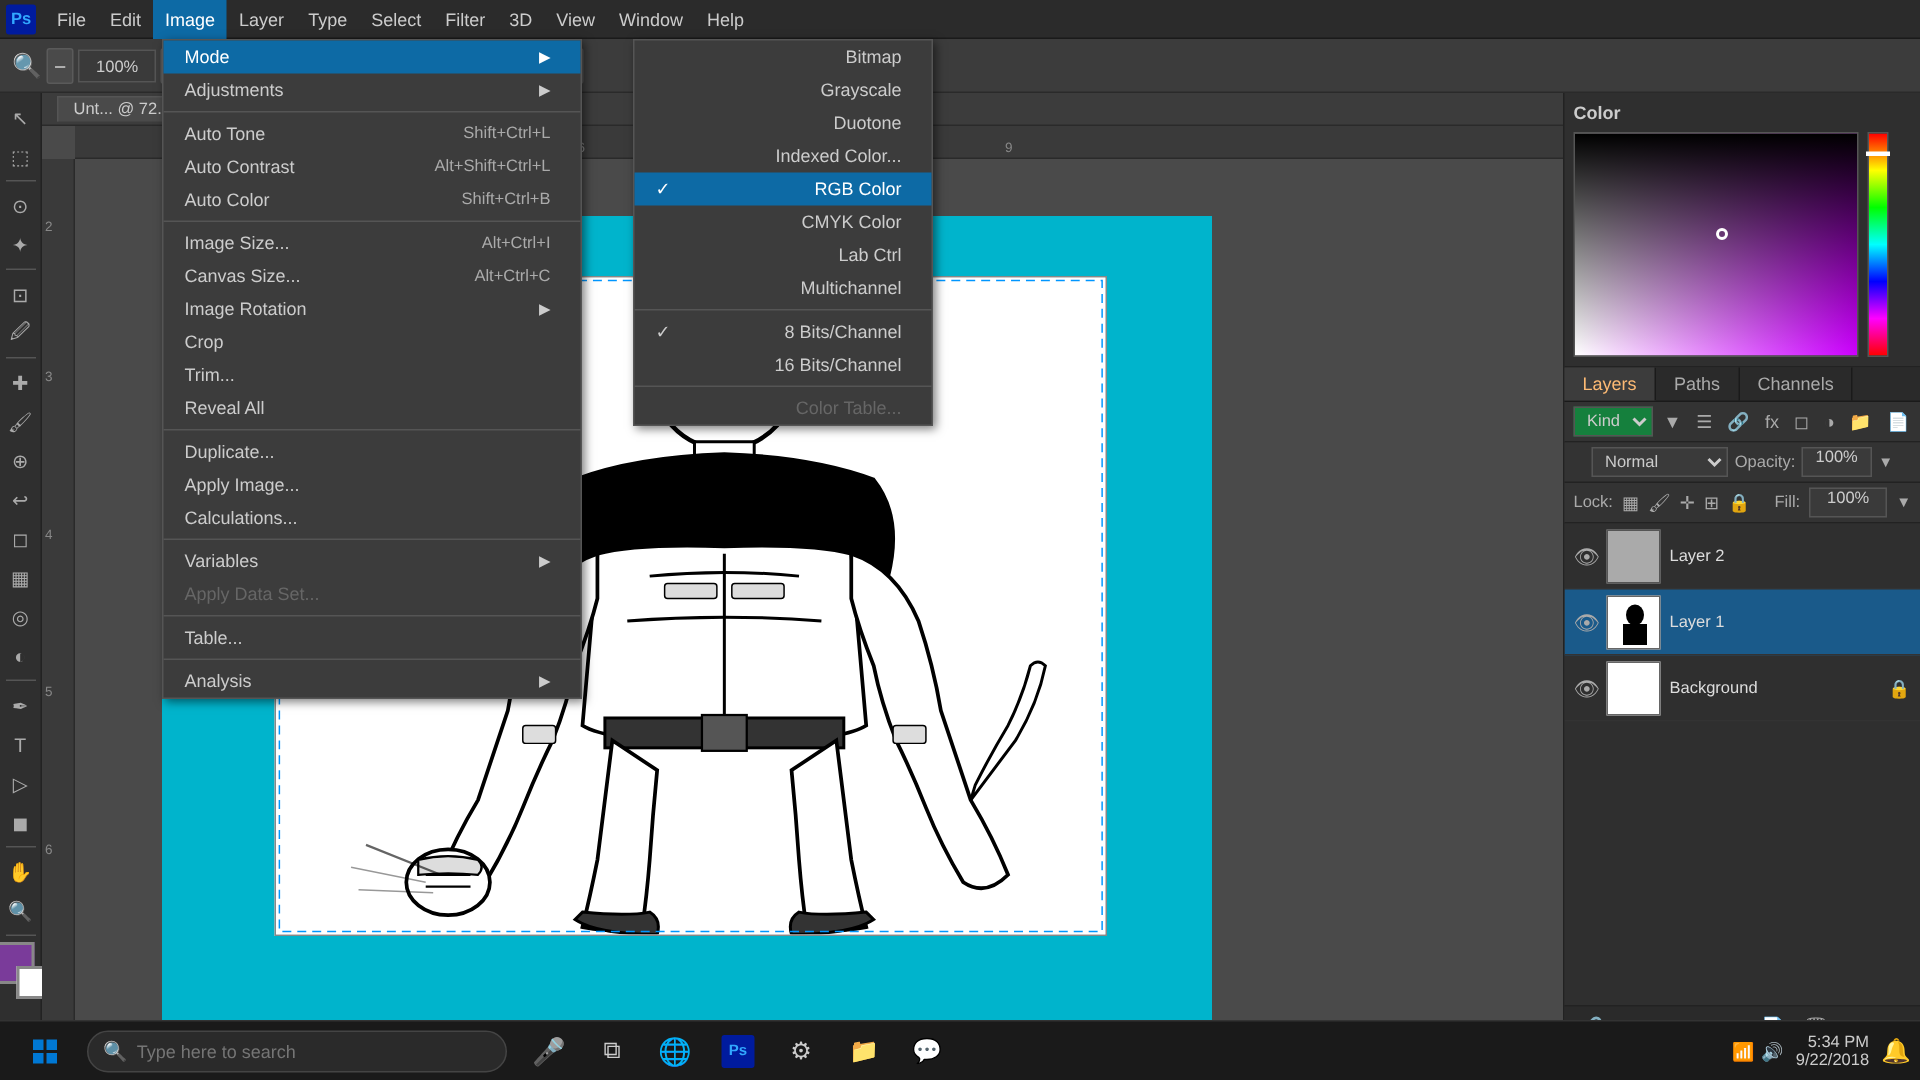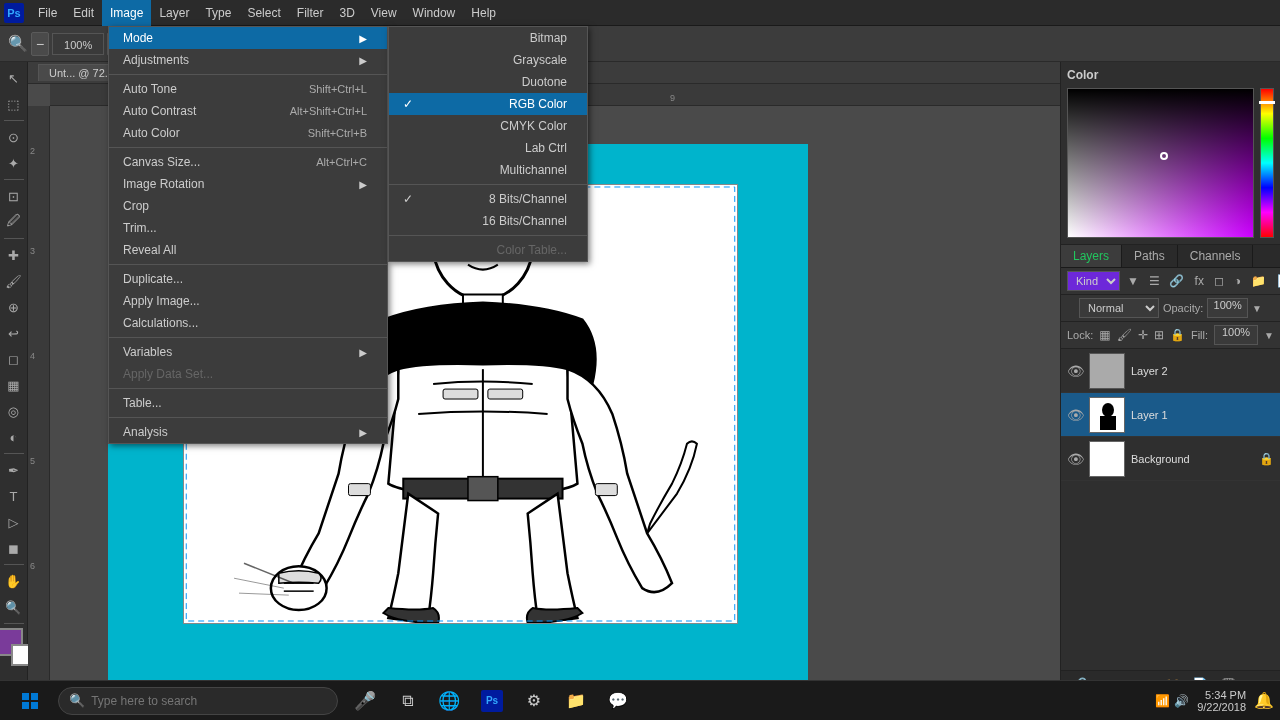--- a/index.html
+++ b/index.html
@@ -33,43 +33,43 @@
     #canvas-bg { position: absolute; top: 60px; left: 80px; width: 700px; height: 550px; background: #00b4cc; }
     #canvas-img { position: absolute; top: 100px; left: 155px; width: 555px; height: 440px; background: white; border: 1px solid #888; overflow: hidden; }
     #ruler-top { position: absolute; top: 0; left: 22px; right: 0; height: 22px; background: #3a3a3a; border-bottom: 1px solid #2a2a2a; display: flex; align-items: flex-end; padding-bottom: 2px; }
     #ruler-left { position: absolute; top: 22px; left: 0; width: 22px; bottom: 0; background: #3a3a3a; border-right: 1px solid #2a2a2a; }
     .ruler-mark { font-size: 9px; color: #888; position: absolute; }
 
     
     #manga-char { width: 100%; height: 100%; }
 
     
-    #right-panel { width: 220px; background: #2f2f2f; border-left: 1px solid #222; display: flex; flex-direction: column; }
+    #right-panel { width: 238px; background: #2f2f2f; border-left: 1px solid #222; display: flex; flex-direction: column; }
 
     
     #color-section { padding: 6px; border-bottom: 1px solid #222; }
     #color-header { font-size: 12px; color: #ccc; margin-bottom: 6px; font-weight: bold; }
     #color-picker-area { display: flex; gap: 6px; }
     #color-gradient { width: 190px; height: 150px; background: linear-gradient(to bottom, black, transparent), linear-gradient(to right, white, #cc00ff); position: relative; border: 1px solid #555; }
     #color-cursor { position: absolute; width: 8px; height: 8px; border-radius: 50%; border: 2px solid white; top: 45%; left: 52%; transform: translate(-50%,-50%); }
     #color-controls { display: flex; flex-direction: column; gap: 3px; align-items: center; }
     #fg-bg-colors { width: 38px; height: 38px; position: relative; margin-bottom: 4px; }
     #fg-color { width: 28px; height: 28px; background: #7a3b9a; position: absolute; top: 0; left: 0; border: 2px solid #888; cursor: pointer; }
     #bg-color { width: 22px; height: 22px; background: #ffffff; position: absolute; bottom: 0; right: 0; border: 2px solid #888; cursor: pointer; }
     #hue-bar { width: 14px; height: 150px; background: linear-gradient(to bottom, red, yellow, lime, cyan, blue, magenta, red); border: 1px solid #555; position: relative; cursor: pointer; }
     #hue-cursor { position: absolute; left: -2px; top: 8%; width: calc(100% + 4px); height: 3px; background: white; }
 
     
     #layers-section { flex: 1; display: flex; flex-direction: column; }
     #layers-tabs { display: flex; background: #2a2a2a; border-bottom: 1px solid #1a1a1a; }
     .layer-tab { padding: 4px 12px; font-size: 12px; cursor: pointer; color: #aaa; border-right: 1px solid #1a1a1a; }
-    .layer-tab.active { background: #3c3c3c; color: #22c55e; }
+    .layer-tab.active { background: #3c3c3c; color: #fdba74; }
     #layers-toolbar { display: flex; align-items: center; padding: 3px 6px; gap: 4px; background: #333; border-bottom: 1px solid #222; }
     .layers-tool-icon { font-size: 12px; color: #aaa; cursor: pointer; padding: 2px 3px; }
-    .kind-select { background: #6d28d9; border: 1px solid #555; color: #ccc; font-size: 11px; padding: 1px 4px; flex: 1; height: 20px; }
+    .kind-select { background: #15803d; border: 1px solid #555; color: #ccc; font-size: 11px; padding: 1px 4px; flex: 1; height: 20px; }
     #blend-mode-row { display: flex; align-items: center; padding: 3px 18px; gap: 4px; border-bottom: 1px solid #222; background: #333; }
     .blend-select { background: #3a3a3a; border: 1px solid #555; color: #ccc; font-size: 11px; padding: 1px 4px; width: 100px; height: 20px; }
     .opacity-label { font-size: 11px; color: #aaa; }
     .opacity-value { background: #3a3a3a; border: 1px solid #555; color: #ccc; font-size: 11px; width: 52px; height: 20px; text-align: center; }
     .opacity-arrow { font-size: 10px; color: #aaa; cursor: pointer; }
     #lock-row { display: flex; align-items: center; padding: 3px 6px; gap: 6px; border-bottom: 1px solid #222; background: #333; }
     .lock-label { font-size: 11px; color: #aaa; }
     .lock-icon { font-size: 12px; color: #aaa; cursor: pointer; }
     .fill-label { font-size: 11px; color: #aaa; margin-left: auto; }
     .fill-value { background: #3a3a3a; border: 1px solid #555; color: #ccc; font-size: 11px; width: 52px; height: 20px; text-align: center; }
@@ -404,20 +404,24 @@
       <div class="dropdown-item">
         <span>Auto Contrast</span>
         <span class="dropdown-shortcut">Alt+Shift+Ctrl+L</span>
       </div>
       <div class="dropdown-item">
         <span>Auto Color</span>
         <span class="dropdown-shortcut">Shift+Ctrl+B</span>
       </div>
       <div class="dropdown-sep"></div>
       <div class="dropdown-item">
+        <span>Image Size...</span>
+        <span class="dropdown-shortcut">Alt+Ctrl+I</span>
+      </div>
+      <div class="dropdown-item">
         <span>Canvas Size...</span>
         <span class="dropdown-shortcut">Alt+Ctrl+C</span>
       </div>
       <div class="dropdown-item">
         <span>Image Rotation</span>
         <span class="dropdown-arrow">▶</span>
       </div>
       <div class="dropdown-item">
         <span>Crop</span>
       </div>
@@ -451,32 +455,36 @@
       </div>
       <div class="dropdown-sep"></div>
       <div class="dropdown-item">
         <span>Analysis</span>
         <span class="dropdown-arrow">▶</span>
       </div>
     </div>
   </div>
 
   <div style="position:absolute;top:0;left:388px;">
-    <div class="dropdown" style="min-width:200px;">
+    <div class="dropdown" style="min-width:200px;margin-left:34px;">
       <div class="dropdown-item">
         <span class="checkmark"> </span>
         <span>Bitmap</span>
       </div>
       <div class="dropdown-item">
         <span class="checkmark"> </span>
         <span>Grayscale</span>
       </div>
       <div class="dropdown-item">
         <span class="checkmark"> </span>
         <span>Duotone</span>
+      </div>
+      <div class="dropdown-item">
+        <span class="checkmark"> </span>
+        <span>Indexed Color...</span>
       </div>
       <div class="dropdown-item highlighted">
         <span class="checkmark">✓</span>
         <span>RGB Color</span>
       </div>
       <div class="dropdown-item">
         <span class="checkmark"> </span>
         <span>CMYK Color</span>
       </div>
       <div class="dropdown-item">

